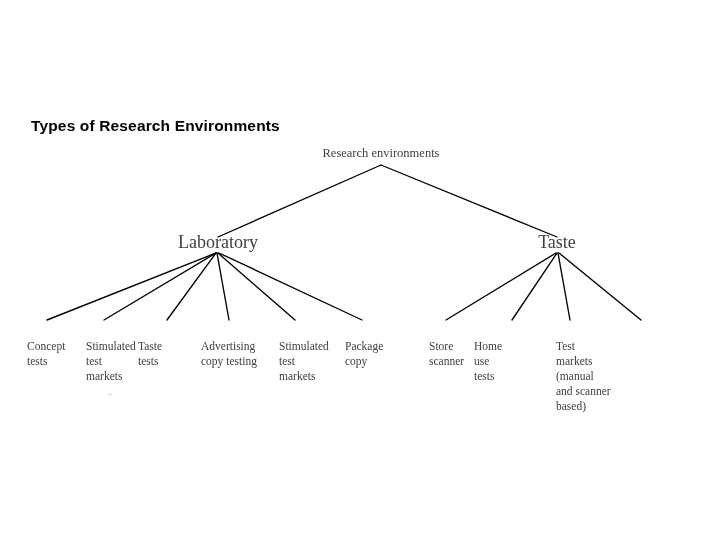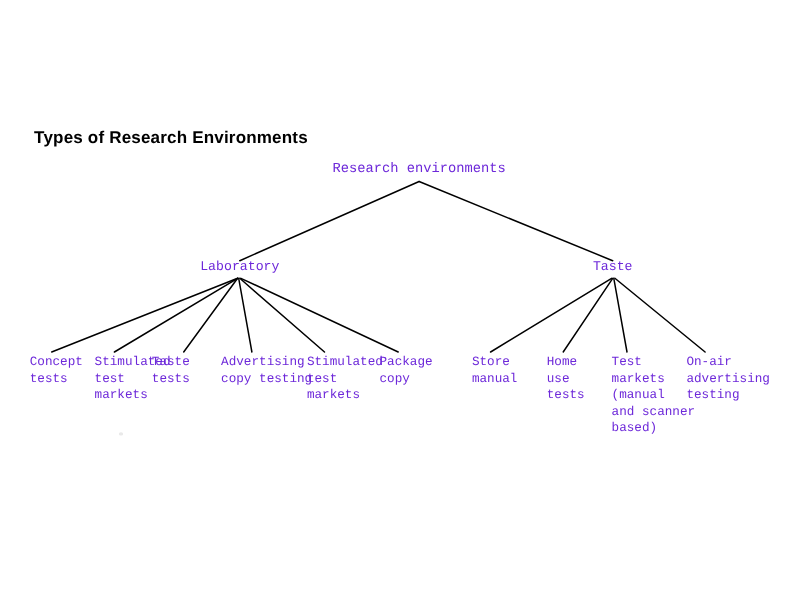--- a/index.html
+++ b/index.html
@@ -37,40 +37,41 @@
     left: 0;
     top: 0;
     width: 720px;
     height: 540px;
     pointer-events: none;
   }
 
   
   .node {
     position: absolute;
-    color: #6d28d9;
-    font-family: Liberation Mono, monospace;
+    color: #404040;
+    font-family: Liberation Serif, serif;
     white-space: pre-line;
   }
   .node-root {
     font-size: 12.5px;
     line-height: 15px;
     text-align: center;
     transform: translateX(-50%);
   }
   .node-branch {
-    font-size: 12px;
+    font-size: 18px;
     line-height: 15px;
     text-align: right;
     transform: translateX(-50%);
   }
   .node-leaf {
     font-size: 11.5px;
     line-height: 15px;
     text-align: left;
+    margin-top: 17px;
   }
 
   
   .speck {
     position: absolute;
     background: #e9e9e9;
     border-radius: 50%;
   }
 </style>
 </head>
@@ -114,28 +115,25 @@
 tests</div>
   <div class="node node-leaf" style="left:201px; top:322px;">Advertising
 copy testing</div>
   <div class="node node-leaf" style="left:279px; top:322px;">Stimulated
 test
 markets</div>
   <div class="node node-leaf" style="left:345px; top:322px;">Package
 copy</div>
 
   <div class="node node-leaf" style="left:429px; top:322px;">Store
-manual</div>
-  <div class="node node-leaf" style="left:497px; top:322px;">Home
+scanner</div>
+  <div class="node node-leaf" style="left:474px; top:322px;">Home
 use
 tests</div>
   <div class="node node-leaf" style="left:556px; top:322px;">Test
 markets
 (manual
 and scanner
 based)</div>
-  <div class="node node-leaf" style="left:624px; top:322px;">On-air
-advertising
-testing</div>
 
   <div class="speck" style="left:108px; top:393px; width:4px; height:3px;"></div>
 
 </div>
 
 </body></html>

